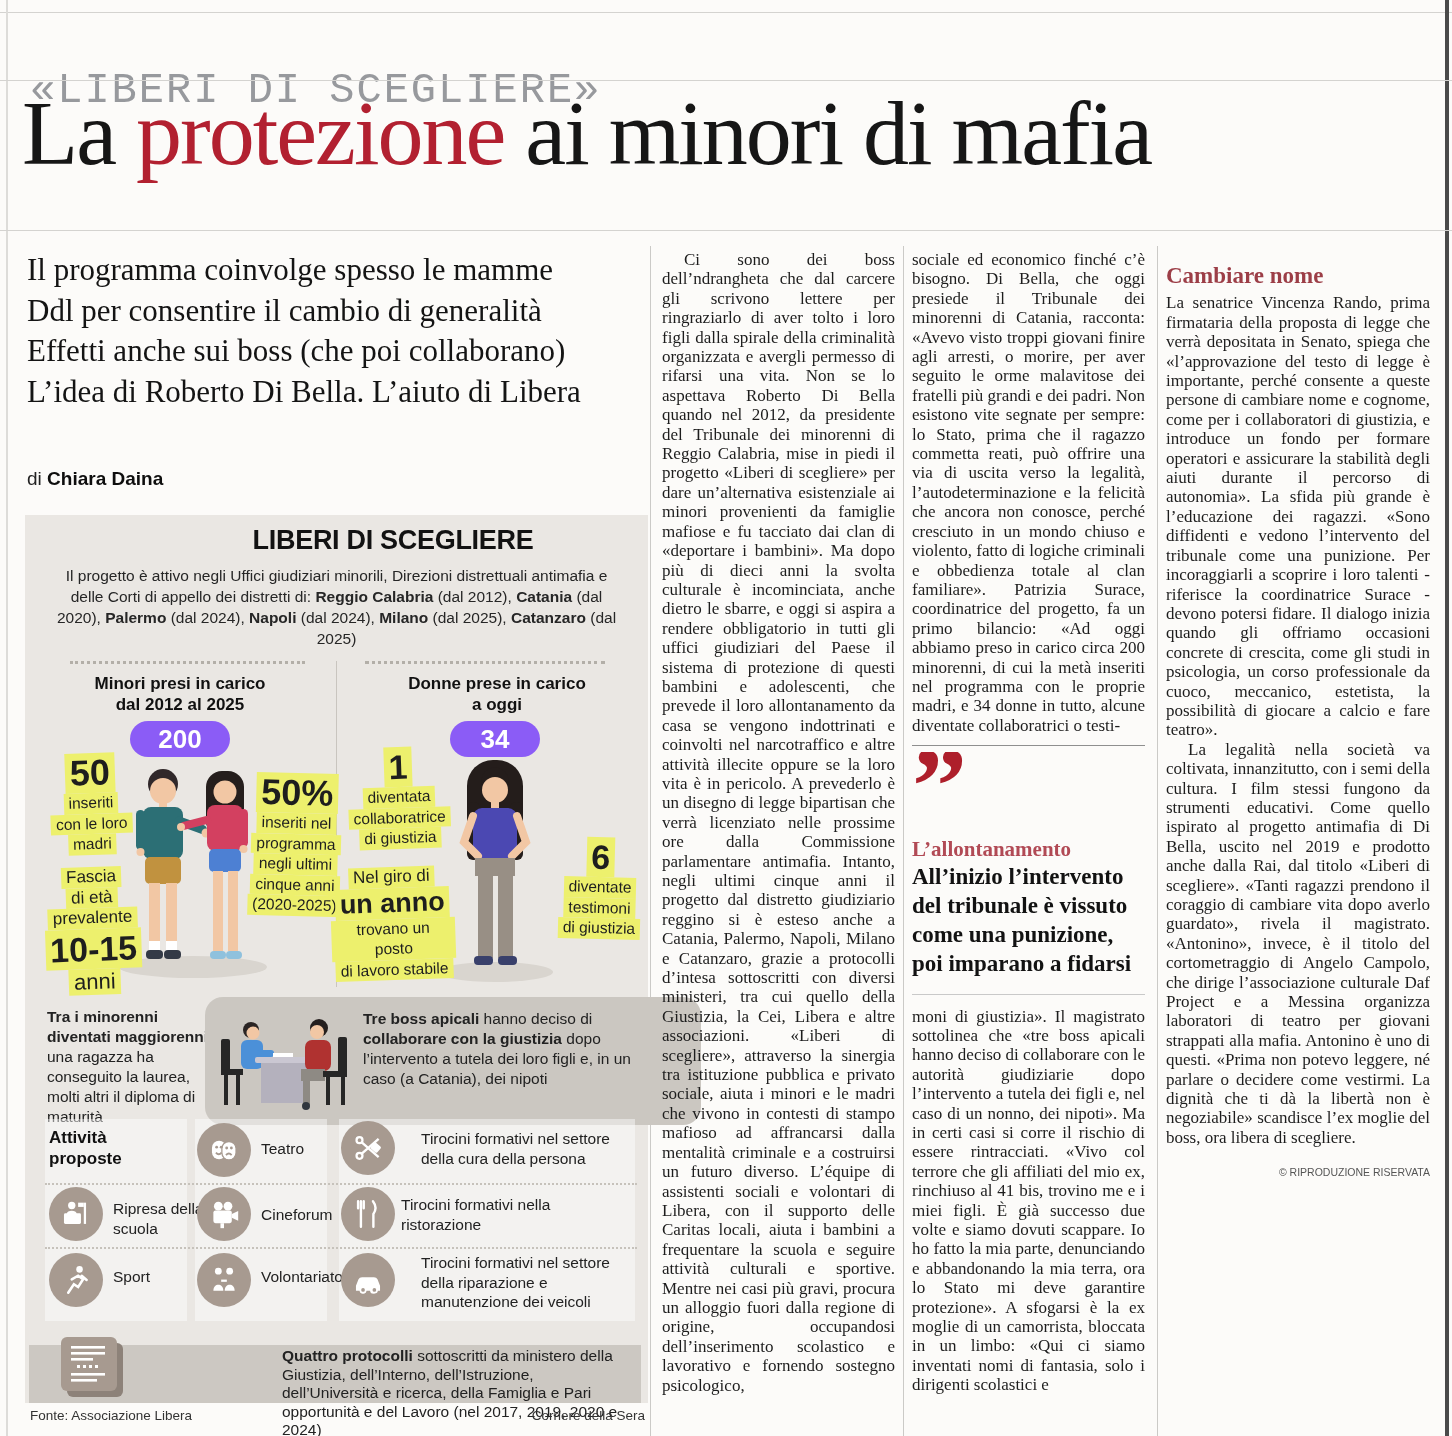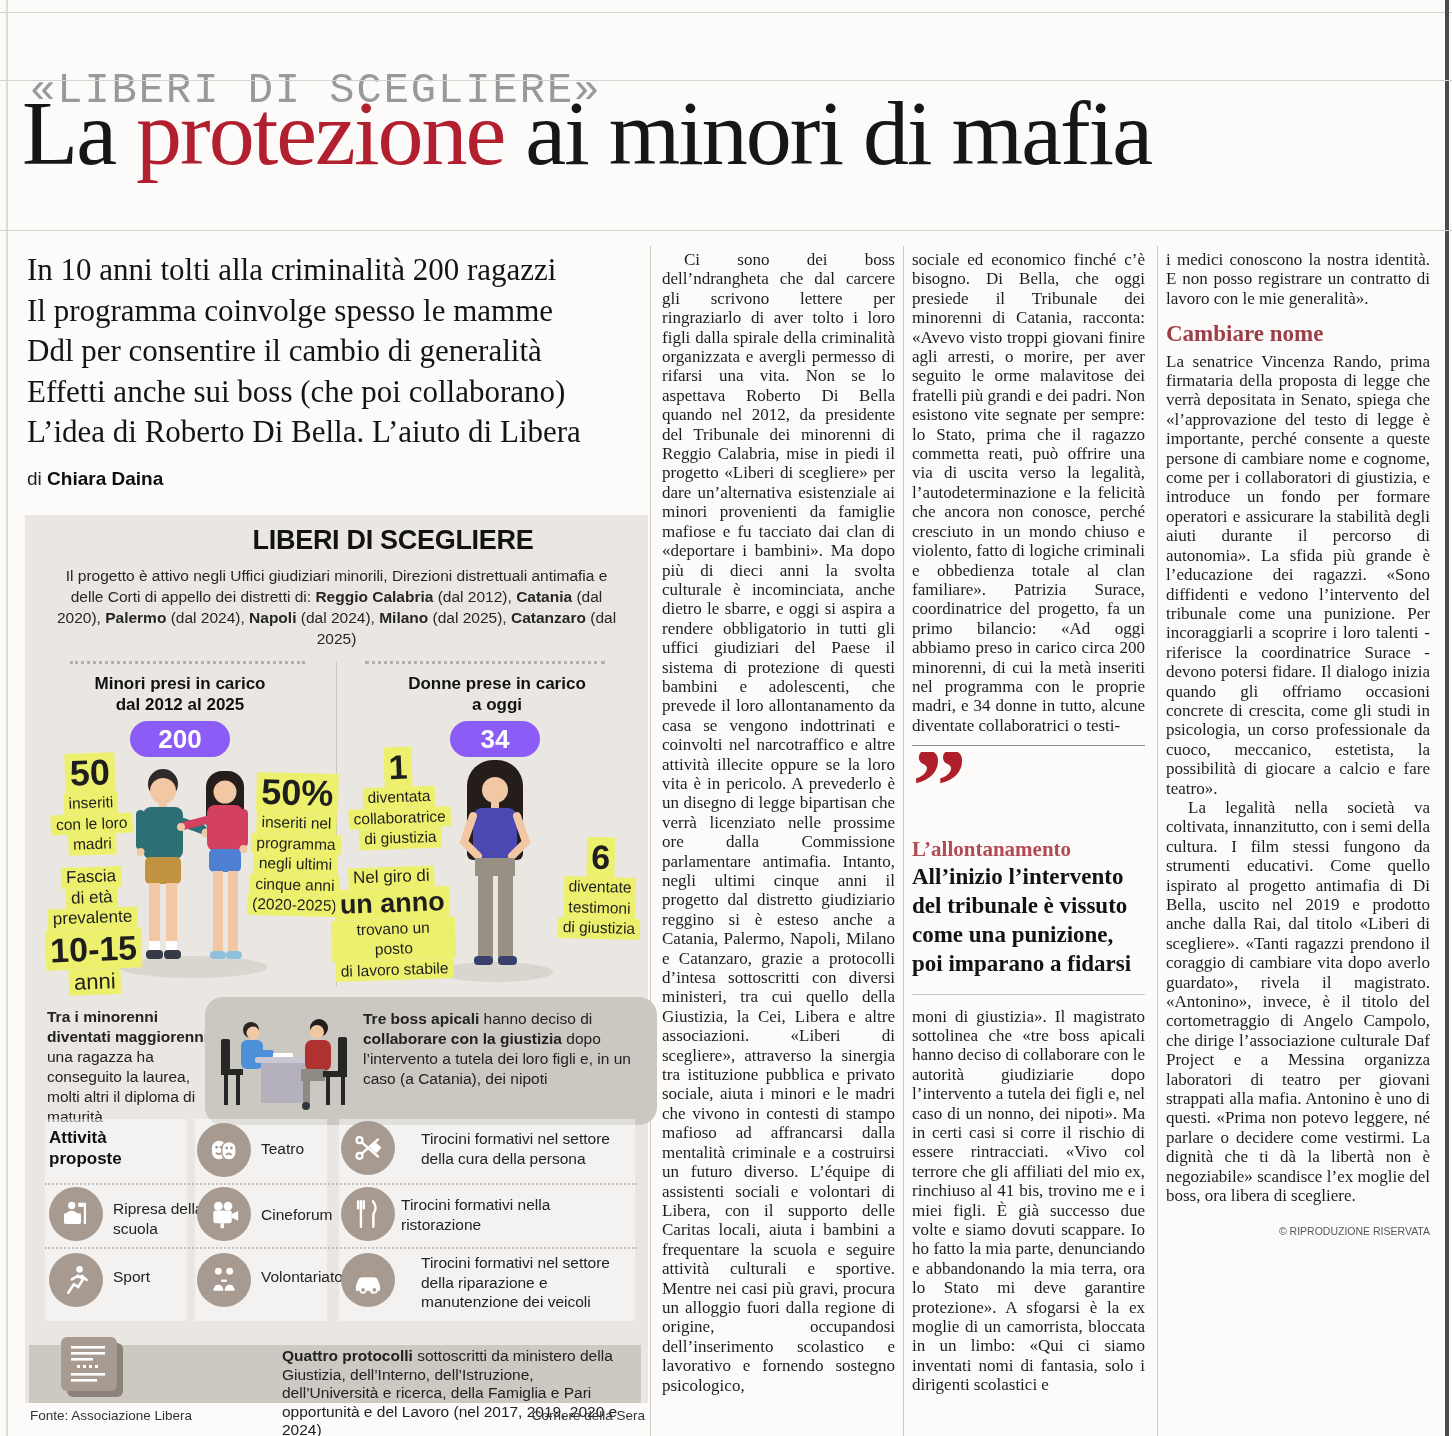--- a/index.html
+++ b/index.html
@@ -33,21 +33,21 @@
   .g-head{position:absolute;text-align:center;font-weight:bold;font-size:17px;line-height:21px;color:#111;}
   .pill{position:absolute;background:#8b5cf6;color:#fff;border-radius:999px;text-align:center;
         font-weight:bold;font-size:26px;line-height:36px;}
   .stat{position:absolute;text-align:center;z-index:3;color:#1e1e1e;}
   .stat .hl{background:#edf06d;padding:0 5px;display:inline-block;}
   .stat .big{font-size:36px;font-weight:600;line-height:40px;}
   .stat .ln{font-size:15.5px;line-height:20.5px;display:block;}
   .tilt-l{transform:rotate(-2deg);}
   .tilt-r{transform:rotate(1.5deg);}
   .adults{position:absolute;left:22px;top:492px;width:168px;font-size:15.5px;line-height:20px;color:#222;}
-  .bossbox{position:absolute;left:180px;top:482px;width:452px;height:128px;background:#cbc7c1;border-radius:18px;}
+  .bossbox{position:absolute;left:180px;top:482px;width:496px;height:128px;background:#cbc7c1;border-radius:18px;}
   .bossbox .txt{position:absolute;left:158px;top:12px;width:268px;font-size:15.5px;line-height:20px;color:#222;}
   .stripe{position:absolute;top:604px;height:202px;background:rgba(255,255,255,.45);}
   .rowdot{position:absolute;left:20px;width:592px;border-top:2px dotted #c6c2bb;height:0;}
   .act-h{position:absolute;left:24px;top:612px;width:120px;font-weight:bold;font-size:17px;line-height:21px;color:#111;}
   .circ{position:absolute;width:54px;height:54px;border-radius:50%;background:#a79a90;display:flex;
         align-items:center;justify-content:center;}
   .act-lab{position:absolute;font-size:15.5px;line-height:19.5px;color:#222;}
   .protobar{position:absolute;left:4px;top:830px;width:612px;height:58px;background:#ccc8c2;}
   .protobar .txt{position:absolute;left:253px;top:2px;width:345px;font-size:15.5px;line-height:18.5px;color:#222;}
   .src{position:absolute;left:30px;top:1408px;font-size:13.5px;color:#333;}
@@ -84,21 +84,20 @@
   <div class="hairline" style="top:80px"></div>
 
   <div class="headline"><span>La </span><span class="red">protezione</span><span> ai minori di mafia</span></div>
   <div class="hairline" style="top:230px"></div>
 
   <div class="colrule" style="left:650px"></div>
   <div class="colrule" style="left:903px"></div>
   <div class="colrule" style="left:1157px"></div>
 
   <div class="standfirst">
-    <div>In 10 anni tolti alla criminalità 200 ragazzi</div>
     <div>Il programma coinvolge spesso le mamme</div>
     <div>Ddl per consentire il cambio di generalità</div>
     <div>Effetti anche sui boss (che poi collaborano)</div>
     <div>L’idea di Roberto Di Bella. L’aiuto di Libera</div>
   </div>
   <div class="byline"><span>di </span><b>Chiara Daina</b></div>
 
   <div class="panel">
     <div class="title">LIBERI DI SCEGLIERE</div>
     <div class="intro"><span>Il progetto è attivo negli Uffici giudiziari minorili, Direzioni distrettuali antimafia e delle Corti di appello dei distretti di: </span><b>Reggio Calabria</b><span> (dal 2012), </span><b>Catania</b><span> (dal 2020), </span><b>Palermo</b><span> (dal 2024), </span><b>Napoli</b><span> (dal 2024), </span><b>Milano</b><span> (dal 2025), </span><b>Catanzaro</b><span> (dal 2025)</span></div>
@@ -359,19 +358,18 @@
     <p>sociale ed economico finché c’è bisogno. Di Bella, che oggi presiede il Tribunale dei minorenni di Catania, racconta: «Avevo visto troppi giovani finire agli arresti, o morire, per aver seguito le orme malavitose dei fratelli più grandi e dei padri. Non esistono vite segnate per sempre: lo Stato, prima che il ragazzo commetta reati, può offrire una via di uscita verso la legalità, l’autodeterminazione e la felicità che ancora non conosce, perché cresciuto in un mondo chiuso e violento, fatto di logiche criminali e obbedienza totale al clan familiare». Patrizia Surace, coordinatrice del progetto, fa un primo bilancio: «Ad oggi abbiamo preso in carico circa 200 minorenni, di cui la metà inseriti nel programma con le proprie madri, e 34 donne in tutto, alcune diventate collaboratrici o testi-</p>
     <div class="quote">
       <div class="qmark">”</div>
       <div class="qlabel">L’allontanamento</div>
       <div class="qtext">All’inizio l’intervento del tribunale è vissuto come una punizione, poi imparano a fidarsi</div>
     </div>
     <p>moni di giustizia». Il magistrato sottolinea che «tre boss apicali hanno deciso di collaborare con le autorità giudiziarie dopo l’intervento a tutela dei figli e, nel caso di un nonno, dei nipoti». Ma in certi casi si corre il rischio di essere rintracciati. «Vivo col terrore che gli affiliati del mio ex, rinchiuso al 41 bis, trovino me e i miei figli. È già successo due volte e siamo dovuti scappare. Io ho fatto la mia parte, denunciando e abbandonando la mia terra, ora lo Stato mi deve garantire protezione». A sfogarsi è la ex moglie di un camorrista, bloccata in un limbo: «Qui ci siamo inventati nomi di fantasia, solo i dirigenti scolastici e</p>
   </div>
 
   <div id="col3" class="col">
-    <p>i medici conoscono la nostra identità. E non posso registrare un contratto di lavoro con le mie generalità».</p>
     <div class="subhead">Cambiare nome</div>
     <p>La senatrice Vincenza Rando, prima firmataria della proposta di legge che verrà depositata in Senato, spiega che «l’approvazione del testo di legge è importante, perché consente a queste persone di cambiare nome e cognome, come per i collaboratori di giustizia, e introduce un fondo per formare operatori e assicurare la stabilità degli aiuti durante il percorso di autonomia». La sfida più grande è l’educazione dei ragazzi. «Sono diffidenti e vedono l’intervento del tribunale come una punizione. Per incoraggiarli a scoprire i loro talenti - riferisce la coordinatrice Surace - devono potersi fidare. Il dialogo inizia quando gli offriamo occasioni concrete di crescita, come gli studi in psicologia, un corso professionale da cuoco, meccanico, estetista, la possibilità di giocare a calcio e fare teatro».</p>
     <p class="indent">La legalità nella società va coltivata, innanzitutto, con i semi della cultura. I film stessi fungono da strumenti educativi. Come quello ispirato al progetto antimafia di Di Bella, uscito nel 2019 e prodotto anche dalla Rai, dal titolo «Liberi di scegliere». «Tanti ragazzi prendono il coraggio di cambiare vita dopo averlo guardato», rivela il magistrato. «Antonino», invece, è il titolo del cortometraggio di Angelo Campolo, che dirige l’associazione culturale Daf Project e a Messina organizza laboratori di teatro per giovani strappati alla mafia. Antonino è uno di questi. «Prima non potevo leggere, né parlare o decidere come vestirmi. La dignità che ti dà la libertà non è negoziabile» scandisce l’ex moglie del boss, ora libera di scegliere.</p>
     <div class="copyright">© RIPRODUZIONE RISERVATA</div>
   </div>
 </div>
 
 </body></html>

